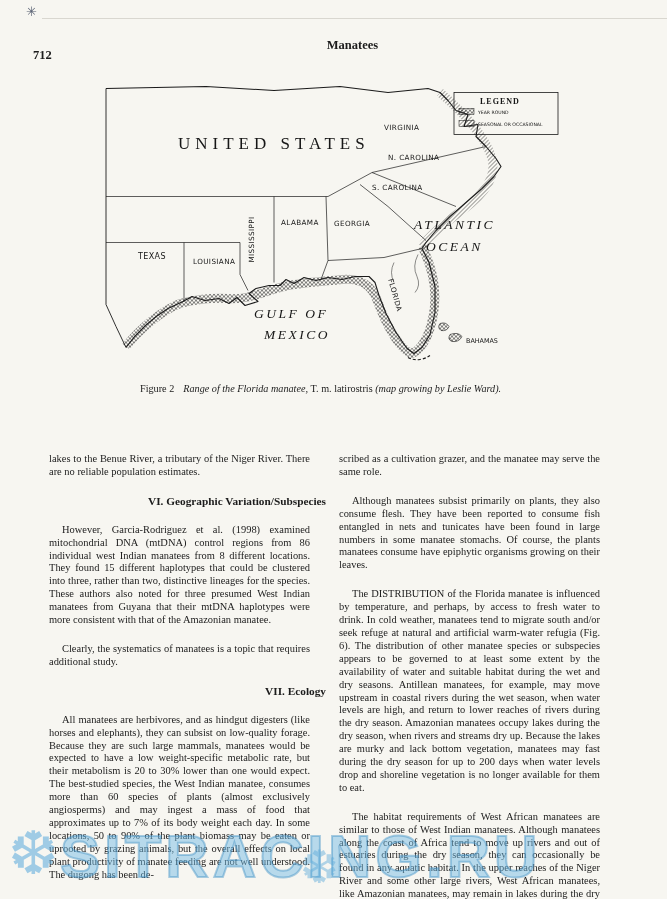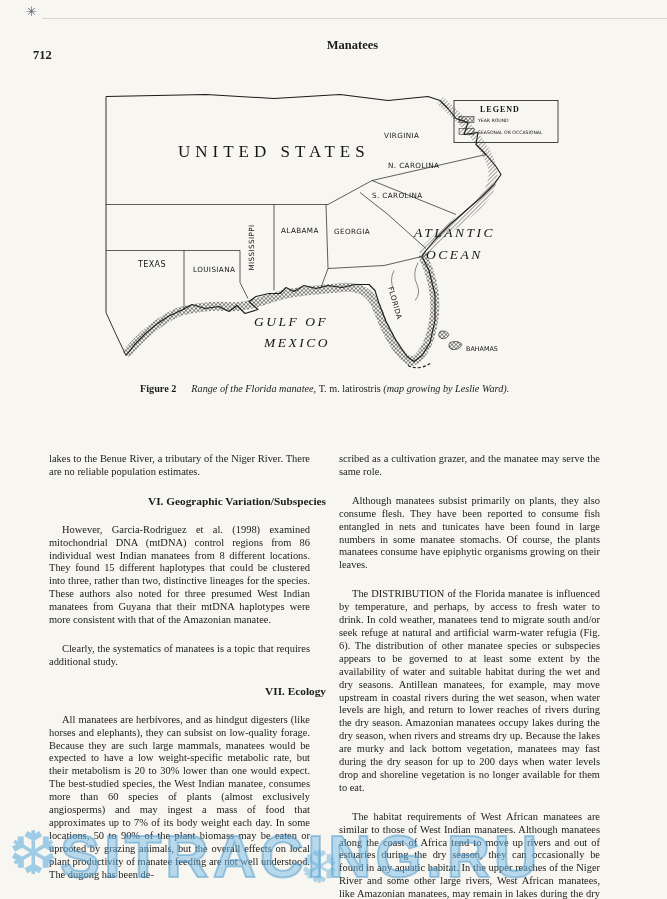--- a/index.html
+++ b/index.html
@@ -6,32 +6,32 @@
   .page{
     position:relative; width:667px; height:899px; margin:0 auto;
     background:#f7f6f1; overflow:hidden;
     font-family:"Liberation Serif", serif; color:#1c1c1c;
   }
   .scanline{position:absolute; top:18px; left:42px; right:0; height:1px; background:#d9d7d0;}
   .corner-mark{position:absolute; left:26px; top:4px; font-size:13px; color:#5a6274;}
   .page-number{position:absolute; left:33px; top:48px; font-size:12.5px; font-weight:bold;text-align:center;}
   .running-head{position:absolute; left:0; right:0; top:38px; text-align:center; font-size:12.5px; font-weight:bold;padding-left:38px;}
 
-  .figure{position:absolute; left:88px; top:84px; width:478px; height:296px;}
+  .figure{position:absolute; left:88px; top:76px; width:478px; height:296px;}
   .figure svg{width:100%; height:100%; display:block;}
   text{fill:#161616;}
   .t-state{font-family:"DejaVu Sans", sans-serif; font-size:7.2px; letter-spacing:0.4px;}
   .t-country{font-family:"Liberation Serif", serif; font-size:17px; letter-spacing:5px;}
   .t-ocean{font-family:"Liberation Serif", serif; font-style:italic; font-size:13.5px; letter-spacing:2.5px;}
   .t-tiny{font-family:"DejaVu Sans", sans-serif; font-size:4.6px;}
   .t-legend{font-family:"Liberation Serif", serif; font-size:8px; font-weight:bold; letter-spacing:1px;}
   .t-isle{font-family:"DejaVu Sans", sans-serif; font-size:6.4px;}
 
   .caption{position:absolute; left:140px; top:383px; width:392px; font-size:10.2px; line-height:12.6px; text-align:justify;}
-  .cap-label{font-weight:bold; font-style:normal; margin-right:15px;}
+  .cap-label{font-weight:normal; font-style:normal; margin-right:9px;}
   .cap-it{font-style:italic;}
   .cap-rm{font-style:normal;}
 
   .col{position:absolute; top:437px; width:293px; text-align:justify; font-size:10.45px; line-height:12.9px;}
   .col-left{left:33px;}
   .col-right{left:323px;}
   .col p{margin:16px; text-indent:13px;}
   .col p.noindent{text-indent:0;}
   .col h3{text-align:right; font-size:11.3px; margin:9px 0 5px 0; font-weight:bold;}
 

